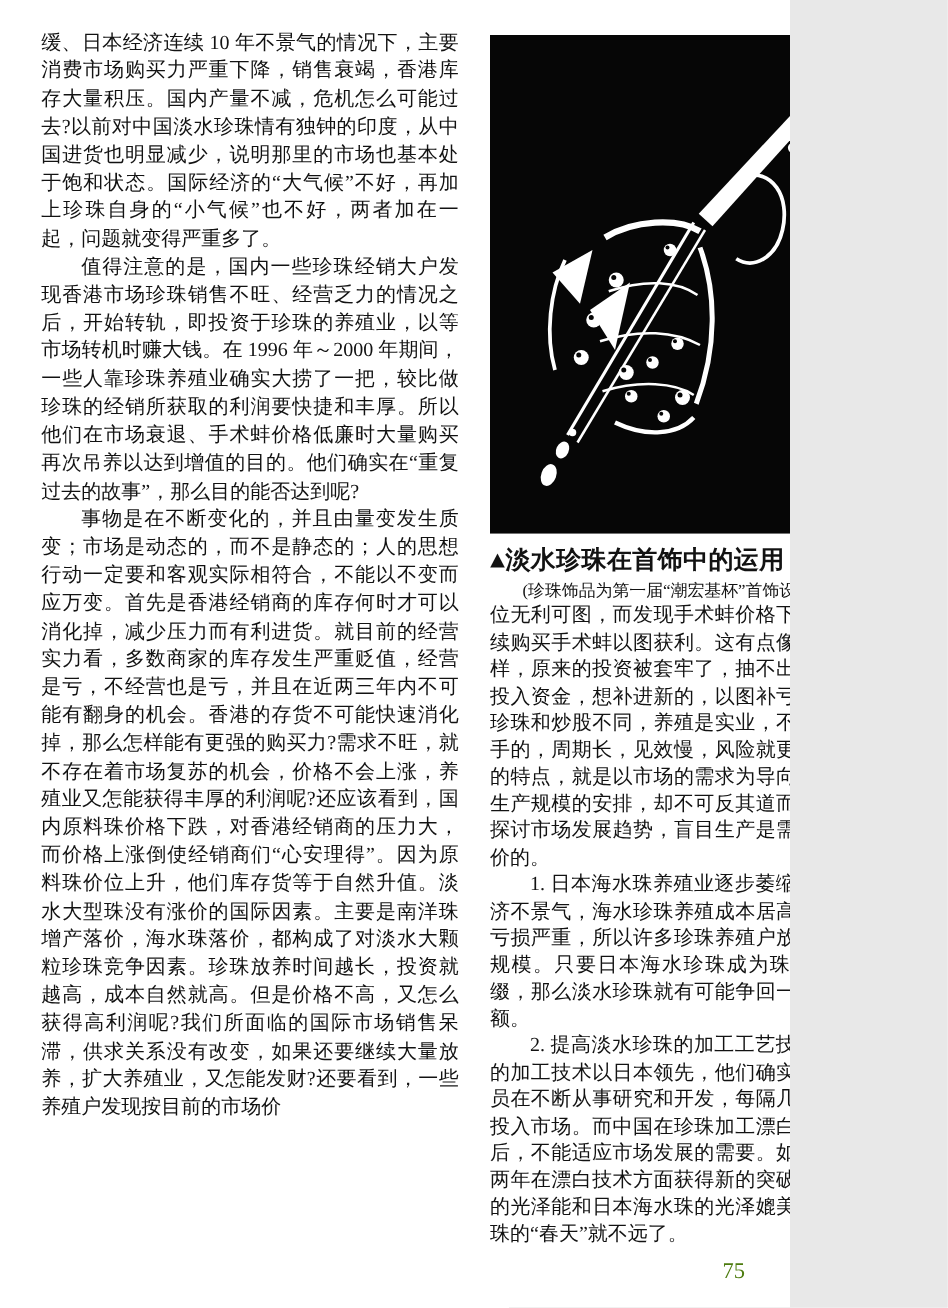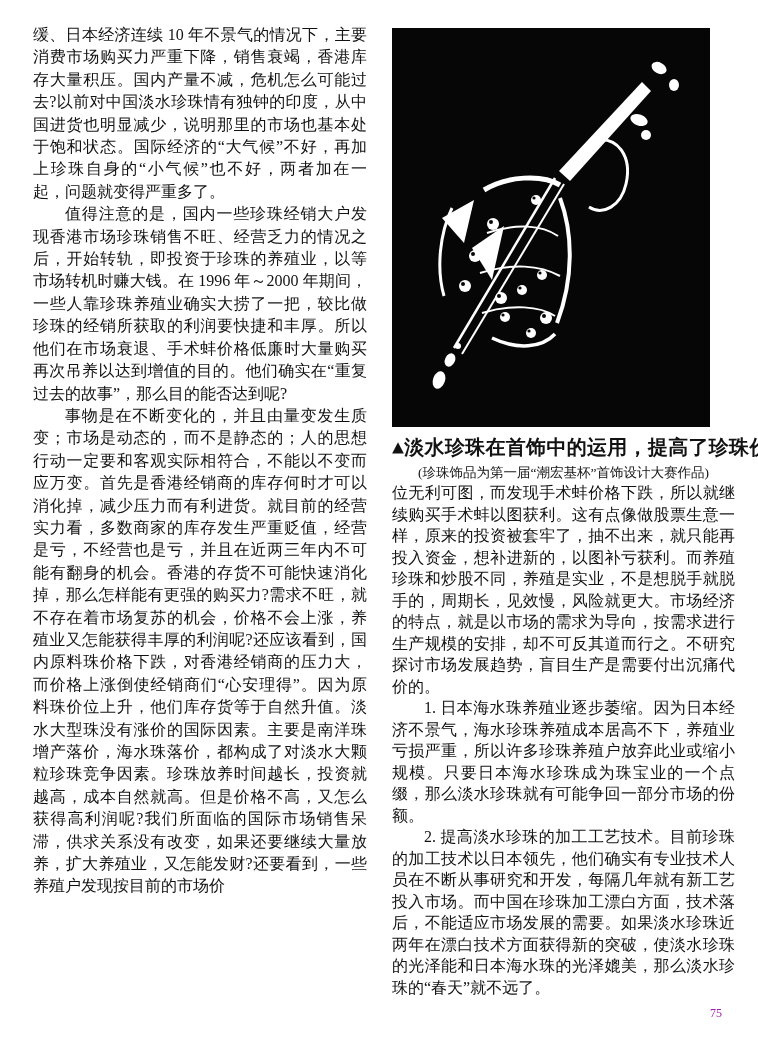--- a/index.html
+++ b/index.html
@@ -1,18 +1,18 @@
 <!DOCTYPE html>
 <html><head>
 <meta charset="utf-8">
 <style>
   html, body { margin: 0; padding: 0; background: #e8e8e8; }
   .page {
     position: relative;
-    width: 758px;
+    width: 632px;
     height: 1046px;
     background: #ffffff;
     font-family: "Liberation Serif", "DejaVu Serif", serif;
     color: #121212;
     overflow: hidden;
   }
   .col-left {
     position: absolute;
     left: 33px;
     top: 24px;
@@ -51,22 +51,22 @@
     font-weight: normal;
     text-align: center;
     white-space: nowrap;
   }
   .right-body { }
   .right-body .para { line-height: 21.5px; }
   .page-number {
     position: absolute;
     right: 36px;
     top: 1006px;
-    font-size: 12px;
-    color: #a21caf;
+    font-size: 18px;
+    color: #4d7c0f;
   }
 </style>
 </head>
 <body>
 
 <div class="page">
 
   <div class="col-left">
     <p class="para">缓、日本经济连续 10 年不景气的情况下，主要消费市场购买力严重下降，销售衰竭，香港库存大量积压。国内产量不减，危机怎么可能过去?以前对中国淡水珍珠情有独钟的印度，从中国进货也明显减少，说明那里的市场也基本处于饱和状态。国际经济的“大气候”不好，再加上珍珠自身的“小气候”也不好，两者加在一起，问题就变得严重多了。</p>
     <p class="para indent">值得注意的是，国内一些珍珠经销大户发现香港市场珍珠销售不旺、经营乏力的情况之后，开始转轨，即投资于珍珠的养殖业，以等市场转机时赚大钱。在 1996 年～2000 年期间，一些人靠珍珠养殖业确实大捞了一把，较比做珍珠的经销所获取的利润要快捷和丰厚。所以他们在市场衰退、手术蚌价格低廉时大量购买再次吊养以达到增值的目的。他们确实在“重复过去的故事”，那么目的能否达到呢?</p>

